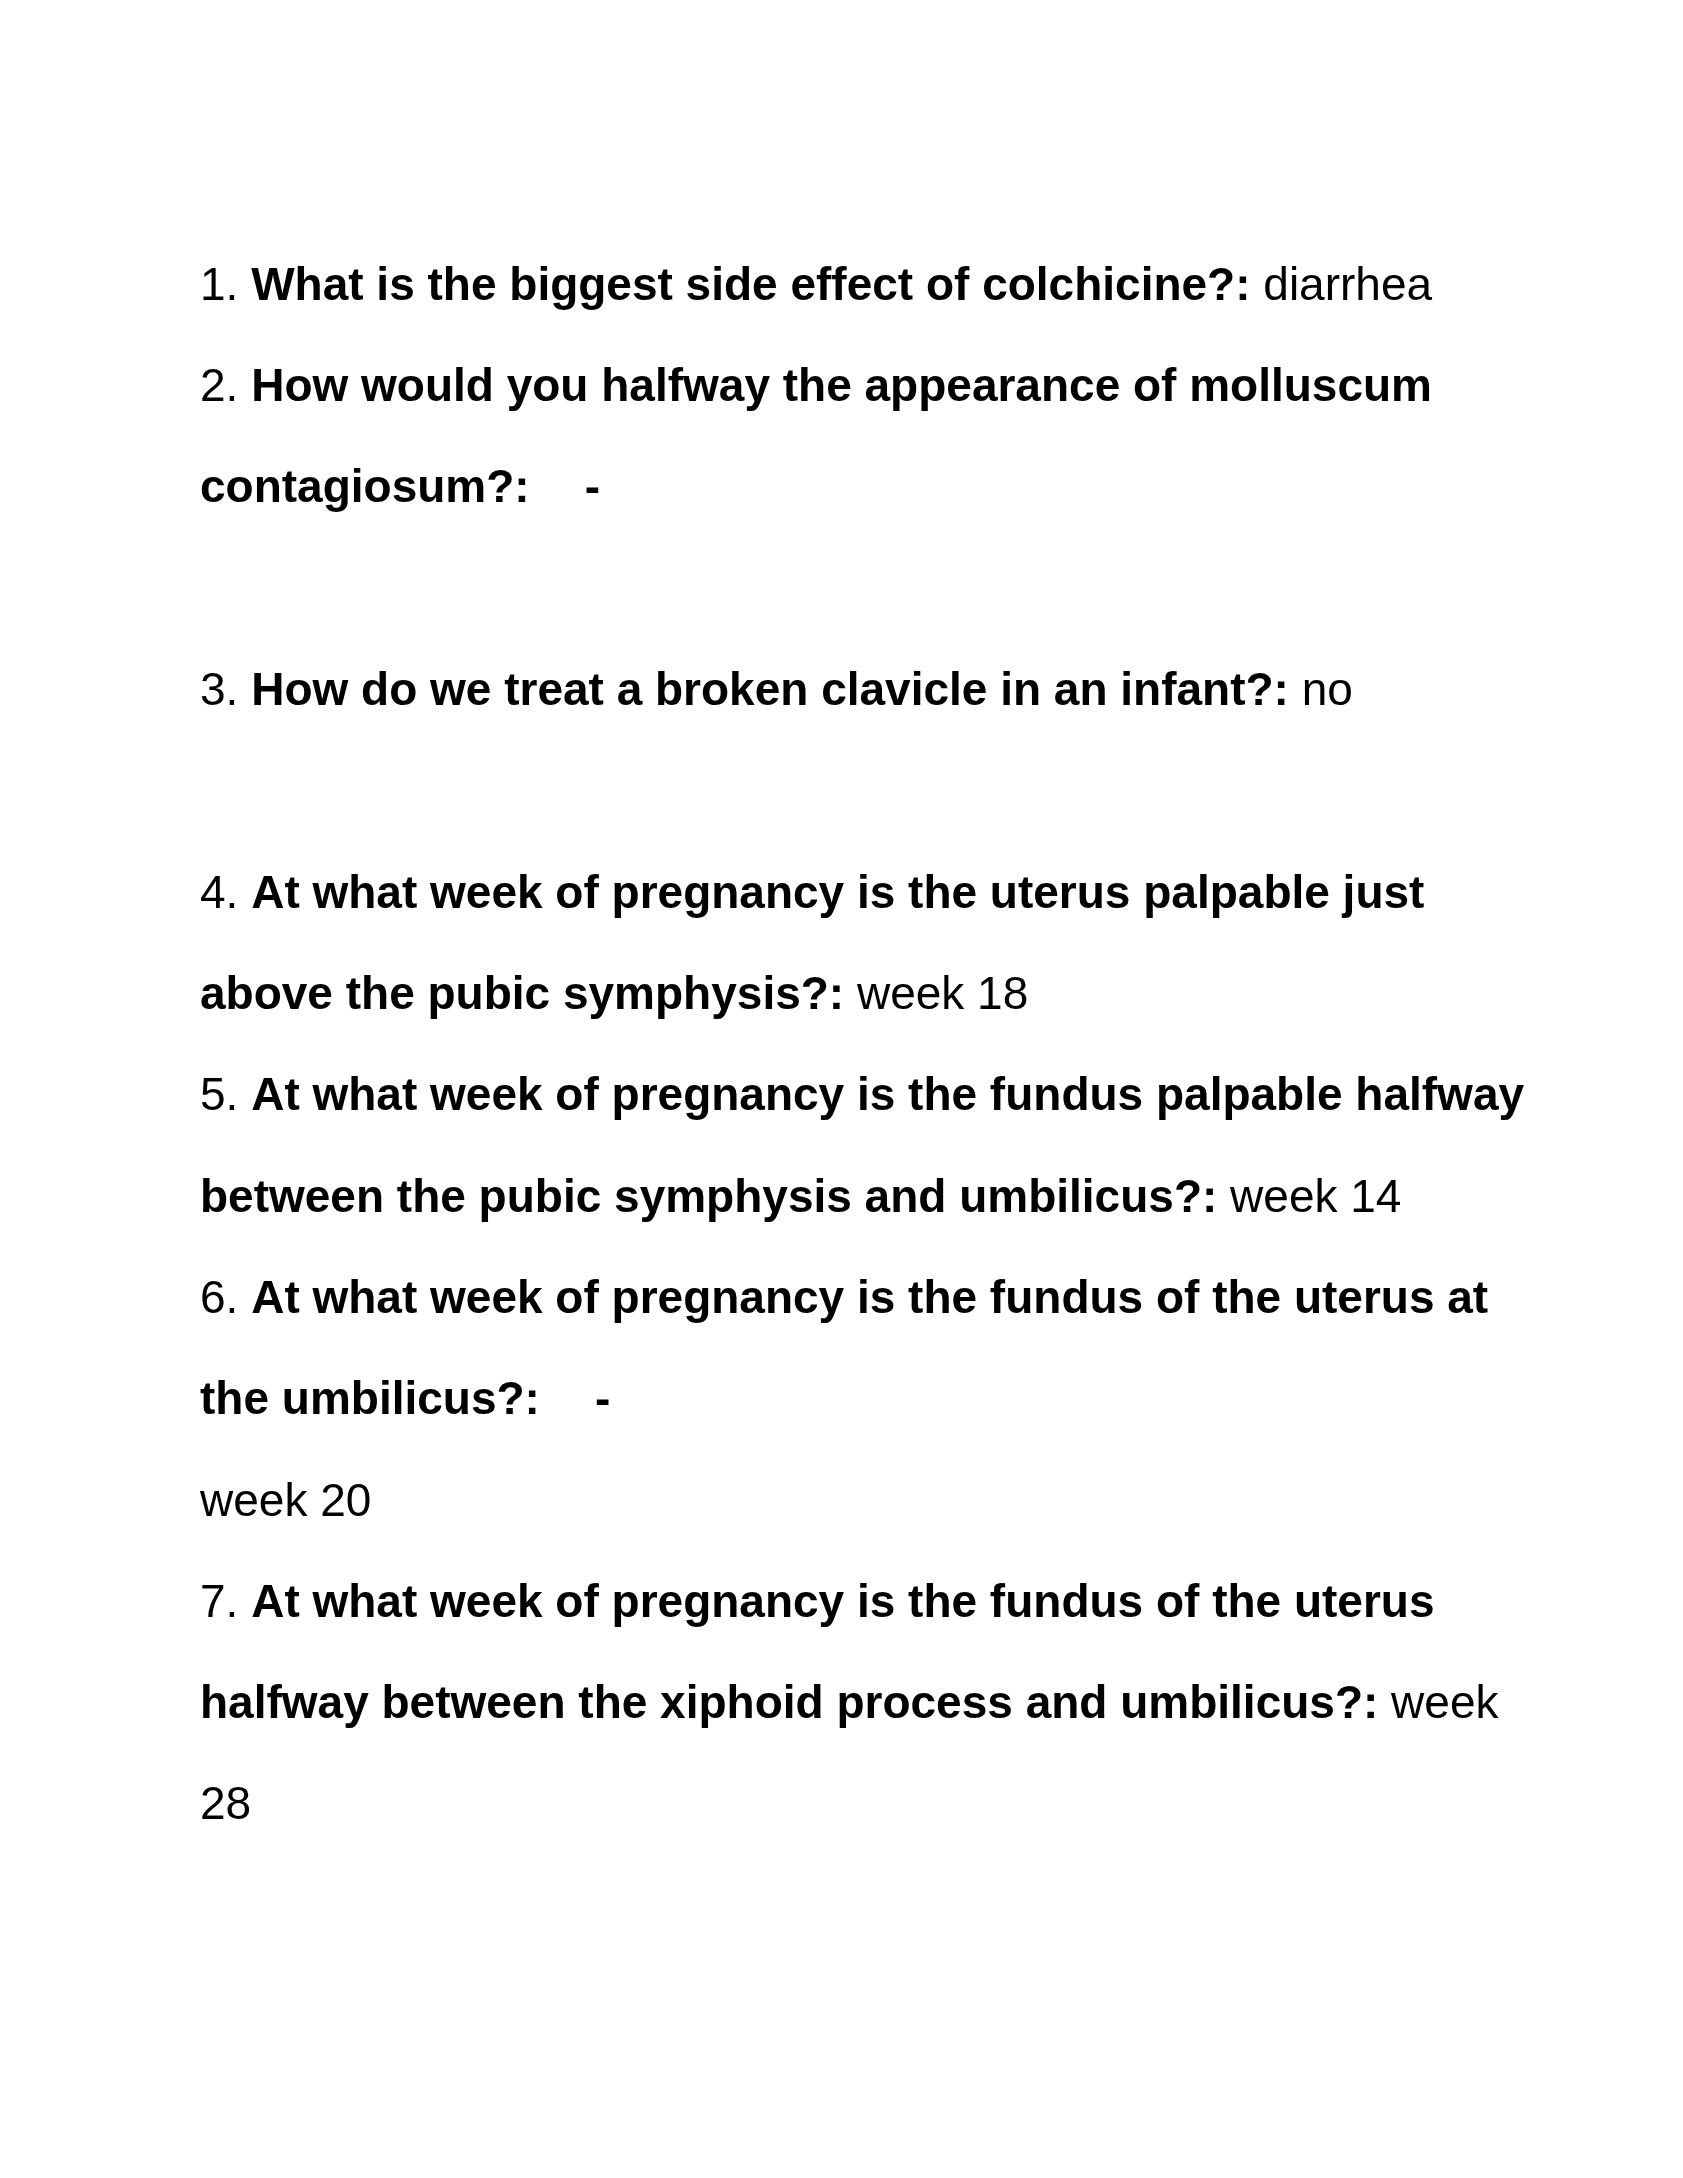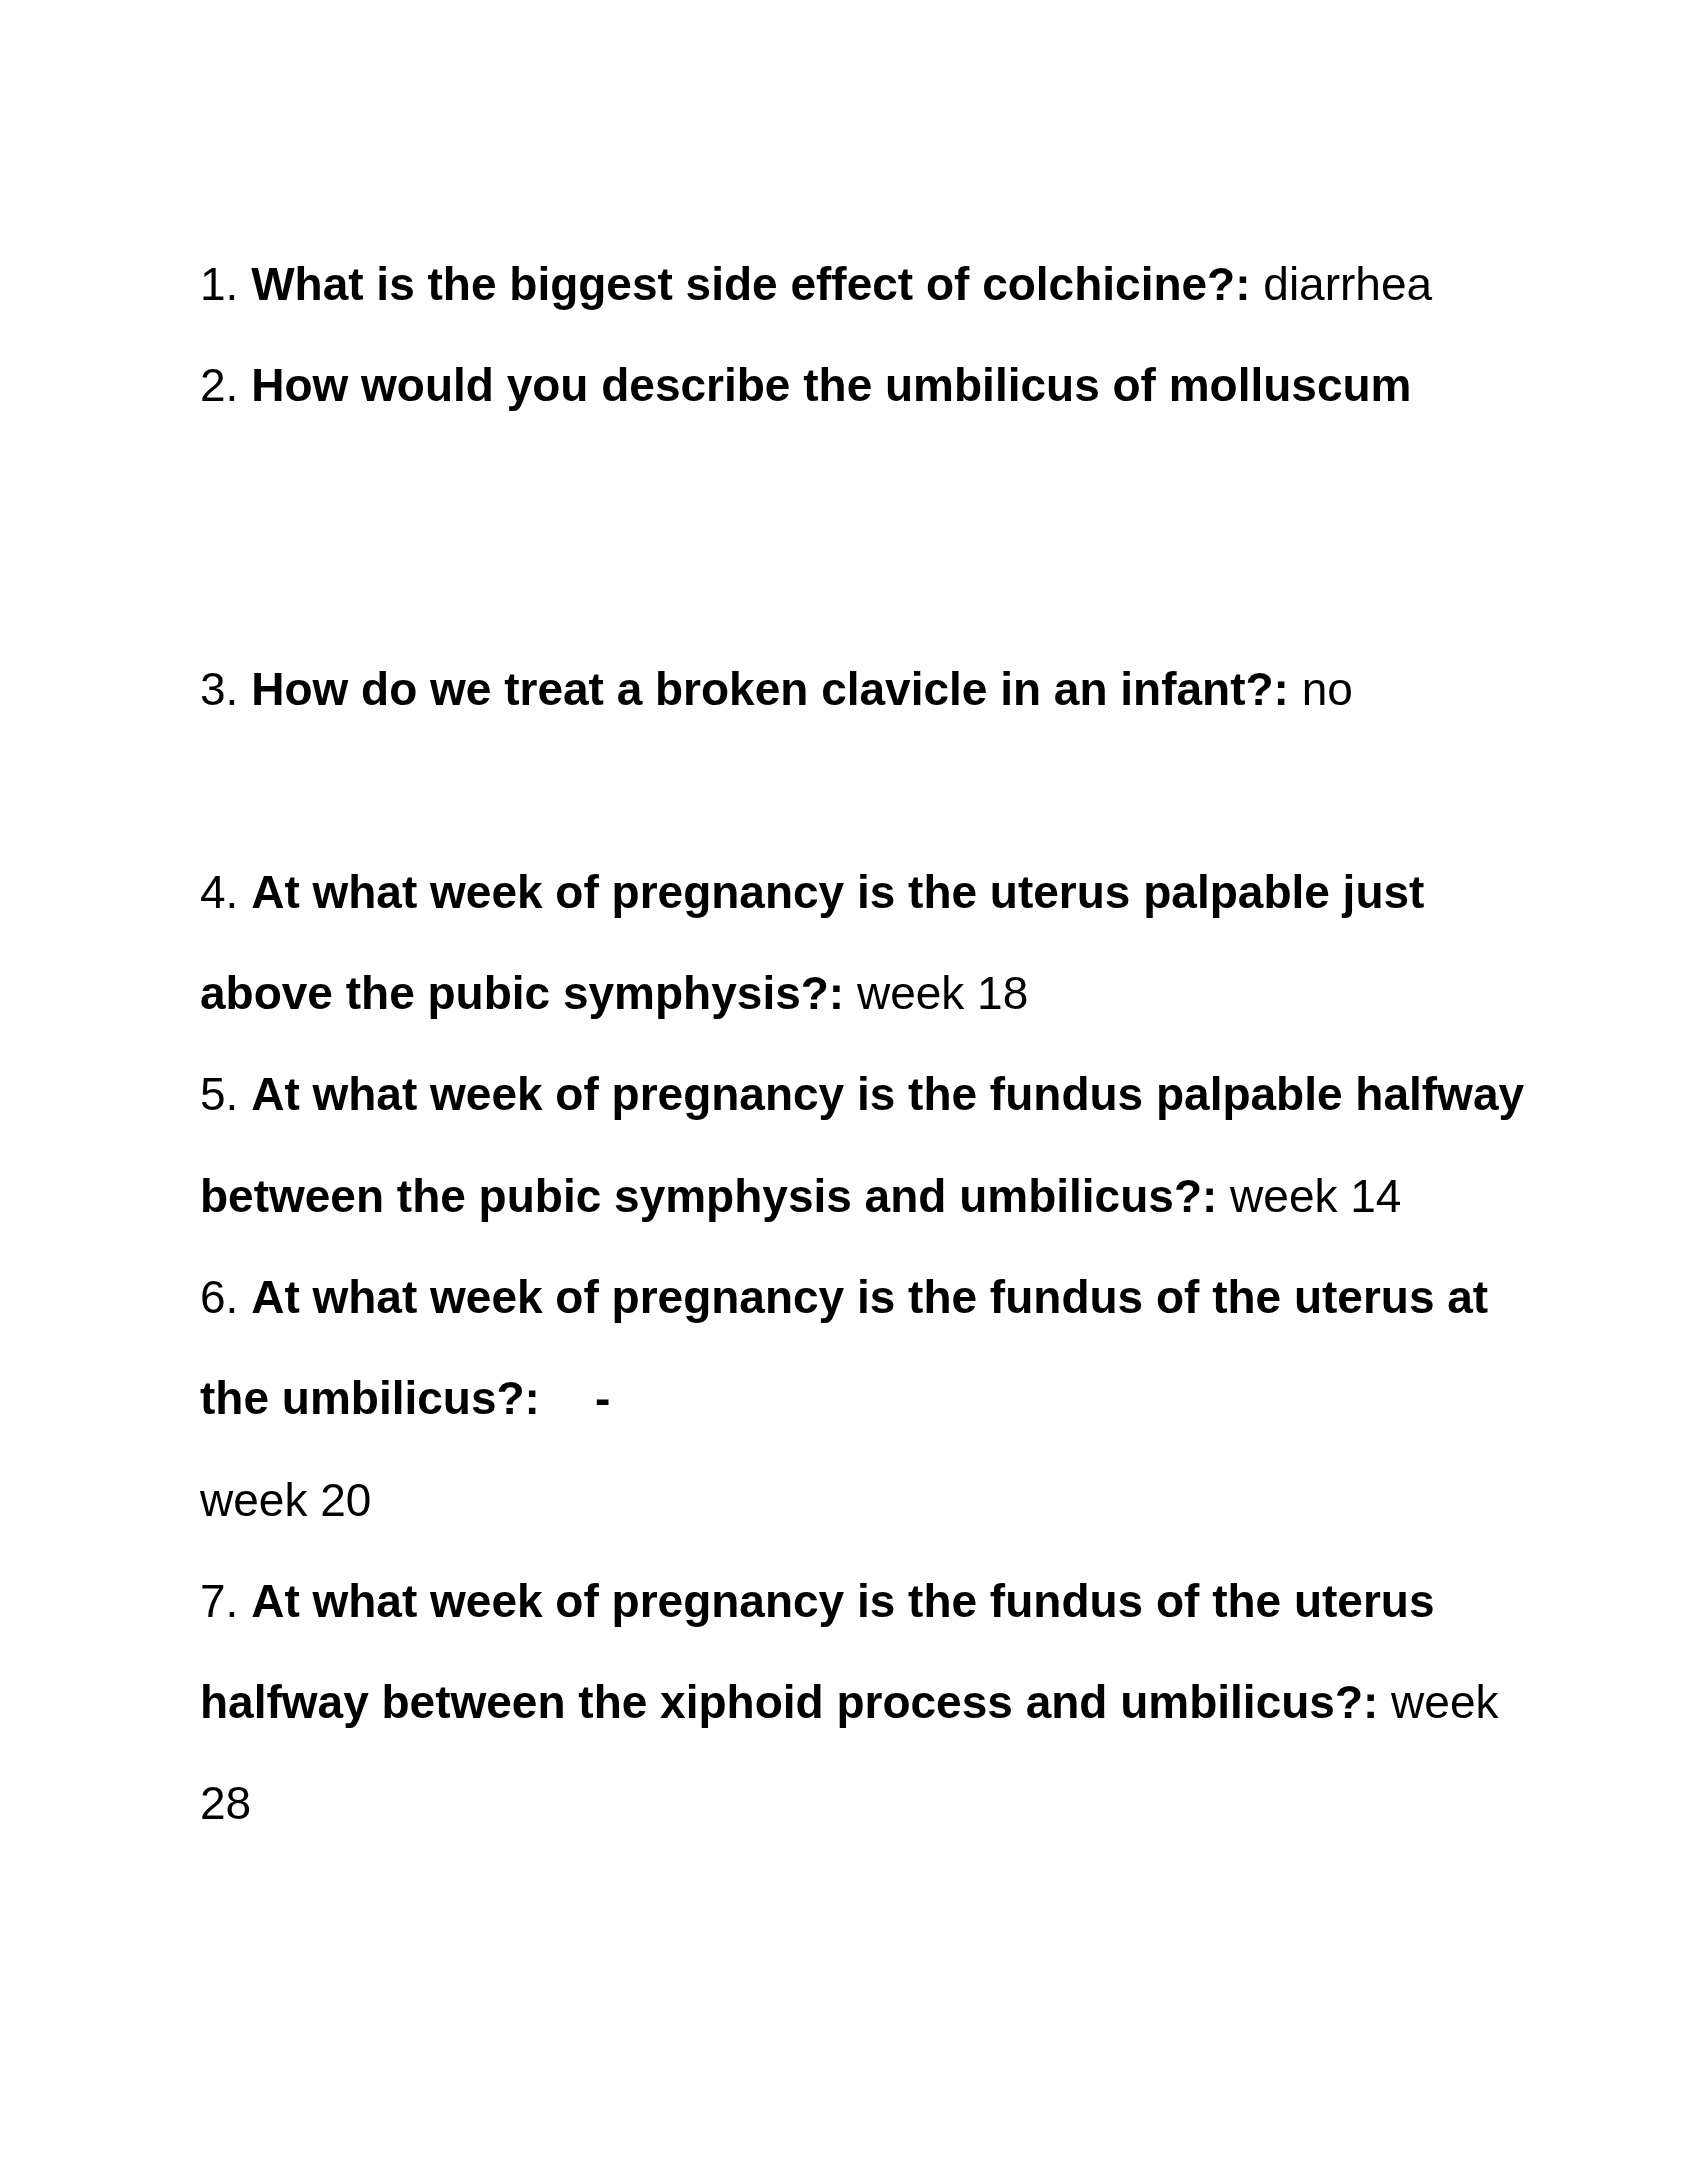--- a/index.html
+++ b/index.html
@@ -18,21 +18,22 @@
   .b { font-weight: bold; }
   .n { font-weight: normal; }
 </style>
 </head>
 <body>
 
 <div class="page">
 
   <div class="line" style="top:261px"><span class="n">1.</span> <span class="b">What is the biggest side effect of colchicine?:</span> <span class="n">diarrhea</span></div>
 
-  <div class="line" style="top:362px"><span class="n">2.</span> <span class="b">How would you describe the umbilicus of molluscum</span></div>
+  <div class="line" style="top:362px"><span class="n">2.</span> <span class="b">How would you halfway the appearance of molluscum</span></div>
+  <div class="line" style="top:463px"><span class="b">contagiosum?:</span><span class="b" style="display:inline-block;width:55px"></span><span class="b">-</span></div>
 
   <div class="line" style="top:666px"><span class="n">3.</span> <span class="b">How do we treat a broken clavicle in an infant?:</span> <span class="n">no</span></div>
 
   <div class="line" style="top:869px"><span class="n">4.</span> <span class="b">At what week of pregnancy is the uterus palpable just</span></div>
   <div class="line" style="top:970px"><span class="b">above the pubic symphysis?:</span> <span class="n">week 18</span></div>
 
   <div class="line" style="top:1071px"><span class="n">5.</span> <span class="b">At what week of pregnancy is the fundus palpable halfway</span></div>
   <div class="line" style="top:1173px"><span class="b">between the pubic symphysis and umbilicus?:</span> <span class="n">week 14</span></div>
 
   <div class="line" style="top:1274px"><span class="n">6.</span> <span class="b">At what week of pregnancy is the fundus of the uterus at</span></div>

